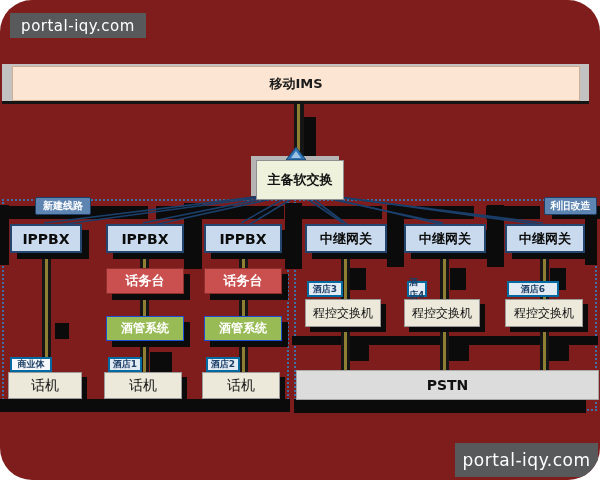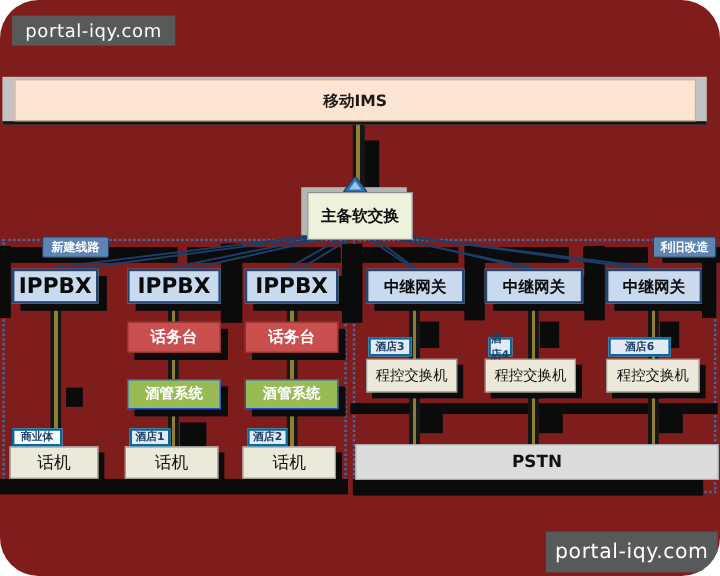--- a/index.html
+++ b/index.html
@@ -10,21 +10,21 @@
 
   .wm{background:#58595b;color:#fff;display:flex;align-items:center;justify-content:center;
       font-size:15px;letter-spacing:.5px;}
   .ims-back{background:#c2c2c2;border-bottom:3px solid #151515;}
   .ims-bar{background:#fce5d2;border:1px solid #cfae94;color:#1a1a1a;font-size:13px;font-weight:600;}
   .softswitch{background:#eef2dc;border:1px solid #8f8f8f;color:#111;font-size:13px;font-weight:bold;
       box-shadow:-5px -4px 0 #b5b5b5;}
   .dashed{border:2px dotted #3f6fa8;}
   .tag{background:#5e85b2;border:1px solid #1d3f66;color:#fff;font-size:10px;font-weight:bold;
       border-radius:2px;z-index:7;}
-  .box-blue{background:#c9daee;border:2px solid #24466e;color:#0b0b0b;font-weight:bold;font-size:18px;
+  .box-blue{background:#c9daee;border:2px solid #24466e;color:#0b0b0b;font-weight:bold;font-size:14px;
       box-shadow:7px 6px 0 #0b0b0b;z-index:6;}
   .box-red{background:#c9504e;border:1px solid #8e2f2d;color:#fff;font-weight:bold;font-size:13px;
       box-shadow:6px 6px 0 #0b0b0b;z-index:6;}
   .box-green{background:#98bb56;border:1px solid #1d4ed8;color:#fff;font-weight:bold;font-size:12px;
       box-shadow:6px 6px 0 #0b0b0b;z-index:6;}
   .box-cream{background:#ece9da;border:1px solid #9a9a9a;color:#111;font-weight:normal;font-size:13px;
       box-shadow:5px 5px 0 #0b0b0b;z-index:6;}
   .box-pstn{background:#dcdcdc;border:1px solid #a8a8a8;color:#111;font-weight:bold;font-size:14px;z-index:6;}
   .badge{background:#e2eaf4;border:2px solid #0369a1;color:#1d3f66;font-size:9px;font-weight:bold;z-index:7;}
   .badge-biz{background:#f6f8fb;}

